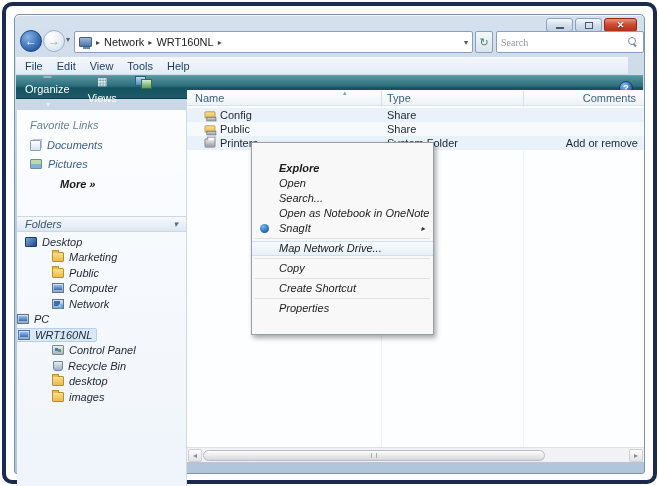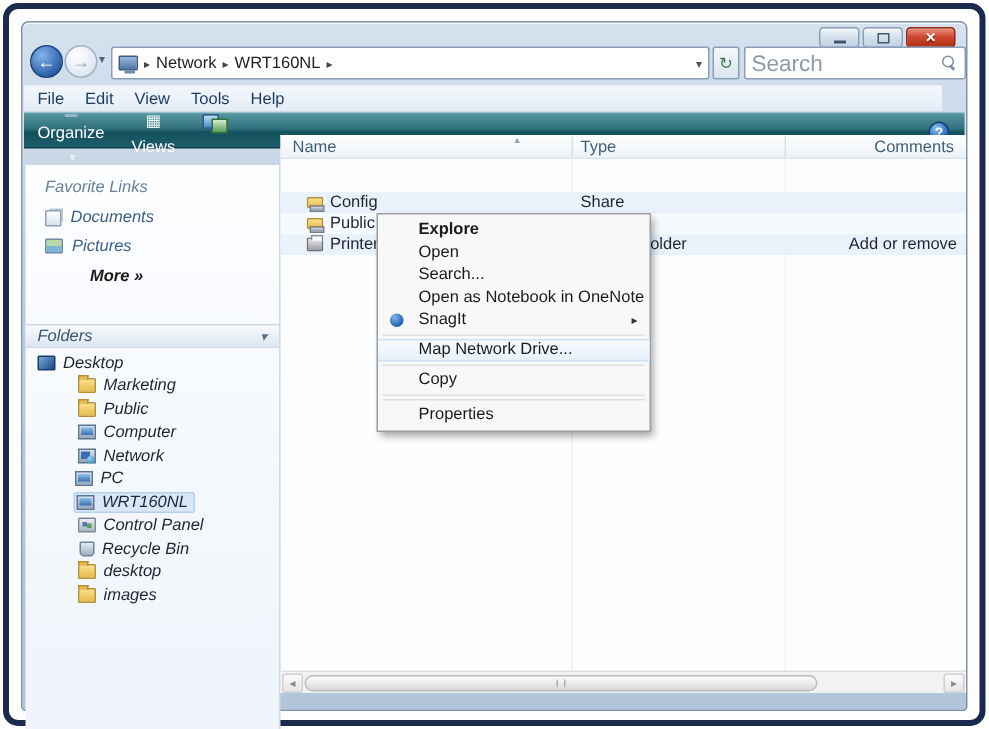--- a/index.html
+++ b/index.html
@@ -32,21 +32,21 @@
   .crumb-arrow { font-size:8px; color:#444; margin:0 4px; }
   .crumb-dd { margin-left:auto; font-size:8px; color:#555; }
   .pc-glyph { width:13px; height:10px; flex:none; background:linear-gradient(#9cb9da,#4f76a4); border:1px solid #3c5e88; border-radius:1px; position:relative; }
   .pc-glyph::after { content:""; position:absolute; left:3px; bottom:-3px; width:7px; height:2px; background:#6e89a8; }
 
   .refresh-btn { position:absolute; left:460px; top:16px; width:18px; height:22px; background:linear-gradient(#f4f8fb,#dae4ef);
                  border:1px solid #8ba0b8; border-radius:2px; display:flex; align-items:center; justify-content:center; font-size:11px; color:#3f7c55; }
 
   .search-field { position:absolute; left:481px; top:16px; width:148px; height:22px; background:#fff;
                   border:1px solid #8ba0b8; border-radius:2px; }
-  .search-field input { position:absolute; left:4px; top:1px; width:120px; height:18px; border:none; outline:none; font-family:Liberation Sans, sans-serif; font-size:15px; color:#333; background:transparent; }
+  .search-field input { position:absolute; left:4px; top:1px; width:120px; height:18px; border:none; outline:none; font-family:Liberation Serif, serif; font-size:10px; color:#333; background:transparent; }
   .search-field input::placeholder { color:#8d9aaa; }
   .mag { position:absolute; right:7px; top:5px; width:8px; height:8px; }
   .mag::before { content:""; position:absolute; left:0; top:0; width:6px; height:6px; border:1.5px solid #7d8fa3; border-radius:50%; }
   .mag::after { content:""; position:absolute; left:6px; top:6px; width:4px; height:1.5px; background:#7d8fa3; transform:rotate(45deg); transform-origin:0 0; }
 
   
   .menubar { position:absolute; left:1px; top:42px; right:16px; height:17px;
              background:linear-gradient(#f4f8fc,#e3ecf6); display:flex; align-items:center; gap:14px; padding-left:9px;
              font-size:11px; color:#1c3a5e; }
 
@@ -76,21 +76,21 @@
   .ic-docs { width:11px; height:11px; background:linear-gradient(#ffffff,#d7e2ec); border:1px solid #8aa0b8; border-radius:1px; box-shadow:2px -2px 0 -1px #b9c9d9; }
   .ic-pics { width:12px; height:10px; background:linear-gradient(#bcd9a8 50%, #7fb4d9 50%); border:1px solid #6f8aa5; border-radius:1px; }
 
   .folders-bar { position:absolute; left:0; top:106px; width:100%; height:16px;
                  background:linear-gradient(#f7fafd,#dde7f2); border-top:1px solid #cdd8e4; border-bottom:1px solid #cdd8e4;
                  display:flex; align-items:center; color:#3c566e; padding:0 8px; }
   .folders-bar .chev { margin-left:auto; font-size:9px; color:#5a6e84; }
 
   .tree { position:absolute; left:0; top:124px; width:100%; }
   .tree-row { height:15.5px; display:flex; align-items:center; color:#1f2633; }
-  .tree-row.ind0 { padding-left:8px; } .tree-row.ind1 { padding-left:35px; } .tree-row.ind2 { padding-left:33px; }
+  .tree-row.ind0 { padding-left:8px; } .tree-row.ind1 { padding-left:35px; } .tree-row.ind2 { }
   .tree-sel { display:flex; align-items:center; background:#d9e8f7; border:1px solid #b5d0ea; border-radius:2px; padding:0 4px 0 1px; margin-left:-1px; }
 
   .ic { width:12px; height:10px; flex:none; margin-right:5px; position:relative; }
   .ic-folder { background:linear-gradient(#fbe08a,#e9ba50); border:1px solid #b98e2f; border-radius:1px; }
   .ic-folder::before { content:""; position:absolute; left:-1px; top:-3px; width:5px; height:2px; background:#e9ba50; border:1px solid #b98e2f; border-bottom:none; }
   .ic-desktop { background:linear-gradient(135deg,#79a7d8,#1d4a86); border:1px solid #173d70; border-radius:1px; }
   .ic-computer { background:linear-gradient(#d9e2ea,#93a8bc); border:1px solid #5d7590; }
   .ic-computer::before { content:""; position:absolute; left:1px; top:1px; right:1px; height:5px; background:linear-gradient(#8fc1e9,#3a6db3); }
   .ic-network { background:linear-gradient(#d9e2ea,#93a8bc); border:1px solid #5d7590; }
   .ic-network::before { content:""; position:absolute; left:1px; top:1px; width:6px; height:5px; background:#3a6db3; }
@@ -110,38 +110,38 @@
                 background:linear-gradient(#fefefe,#eef3f8); border-bottom:1px solid #d8e2ec; color:#3f6078; }
   .col-header .h-name { position:absolute; left:8px; top:2px; }
   .col-header .h-type { position:absolute; left:200px; top:2px; }
   .col-header .h-comments { position:absolute; right:8px; top:2px; }
   .sort-glyph { position:absolute; left:156px; top:-1px; font-size:7px; color:#8ca0b4; }
   .h-sep1 { position:absolute; left:194px; top:1px; width:1px; height:14px; background:#d5dfe9; }
   .h-sep2 { position:absolute; left:336px; top:1px; width:1px; height:14px; background:#d5dfe9; }
   .col-rule1 { position:absolute; left:194px; top:16px; width:1px; height:341px; background:#e9f0f7; }
   .col-rule2 { position:absolute; left:336px; top:16px; width:1px; height:341px; background:#eef4f9; }
 
-  .frow { position:absolute; left:0; width:100%; height:14px; display:flex; align-items:center; color:#1f2633;margin-top:20px; }
+  .frow { position:absolute; left:0; width:100%; height:14px; display:flex; align-items:center; color:#1f2633; }
   .frow-1 { top:18px; background:#e9f1fa; } .frow-2 { top:32px; background:#f6fafd; } .frow-3 { top:46px; background:#e9f1fa; }
   .frow .ic { margin:0 4px 0 17px; transform:scale(.9); }
   .frow .f-type { position:absolute; left:200px; }
   .frow .f-comments { position:absolute; right:6px; }
 
   .hscroll { position:absolute; left:0; top:357px; width:100%; height:15px; background:#f2f2f4; border-top:1px solid #e0e0e4; }
   .hs-btn { position:absolute; top:1px; width:14px; height:13px; display:flex; align-items:center; justify-content:center;
             font-size:8px; color:#8b8b92; background:linear-gradient(#fcfcfc,#e4e4e8); border:1px solid #cfcfd4; border-radius:2px; }
   .hs-left { left:1px; } .hs-right { right:1px; }
   .hs-thumb { position:absolute; left:16px; top:2px; width:342px; height:11px;
               background:linear-gradient(#fdfdfd,#d8d8dc); border:1px solid #b9bcc2; border-radius:6px; }
   .hs-grip { position:absolute; left:50%; top:2px; width:6px; height:5px; margin-left:-3px;
              border-left:1px solid #a9acb2; border-right:1px solid #a9acb2; }
 
   
   .cmenu { position:absolute; left:236px; top:127px; width:183px; background:#f8f8f8;
-           border:1px solid #9a9fa5; box-shadow:2px 3px 5px rgba(0,0,0,.35); padding:3px 0; z-index:50; font-size:11px; color:#1b1b1b; }
+           border:1px solid #9a9fa5; box-shadow:2px 3px 5px rgba(0,0,0,.35); padding:18px 0; z-index:50; font-size:11px; color:#1b1b1b;font-style:italic; }
   .citem { position:relative; height:15px; line-height:15px; padding-left:27px; }
   .citem.bold { font-weight:bold; }
   .citem.hl { background:linear-gradient(#f7fbfe,#e7f0f9); border-top:1px solid #d2e1f0; border-bottom:1px solid #d2e1f0; height:15px; line-height:13px; }
   .csep { height:1px; background:#e0e0e0; margin:2px 3px; }
   .snagit-ic { position:absolute; left:8px; top:3px; width:9px; height:9px; border-radius:50%;
                background:radial-gradient(circle at 35% 30%, #7db8ec, #1f63b0 70%, #154b8c); }
   .sub-arrow { position:absolute; right:8px; top:0; font-size:8px; color:#333; }
 </style>
 </head>
 <body>
@@ -333,18 +333,19 @@
       <div class="citem">
         <span class="snagit-ic"></span>
         <span>SnagIt</span>
         <span class="sub-arrow">▸</span>
       </div>
       <div class="csep"></div>
       <div class="citem hl">Map Network Drive...</div>
       <div class="csep"></div>
       <div class="citem">Copy</div>
       <div class="csep"></div>
+      <div class="citem">Create Shortcut</div>
       <div class="csep"></div>
       <div class="citem">Properties</div>
     </div>
 
   </div>
 </div>
 
 </body></html>

